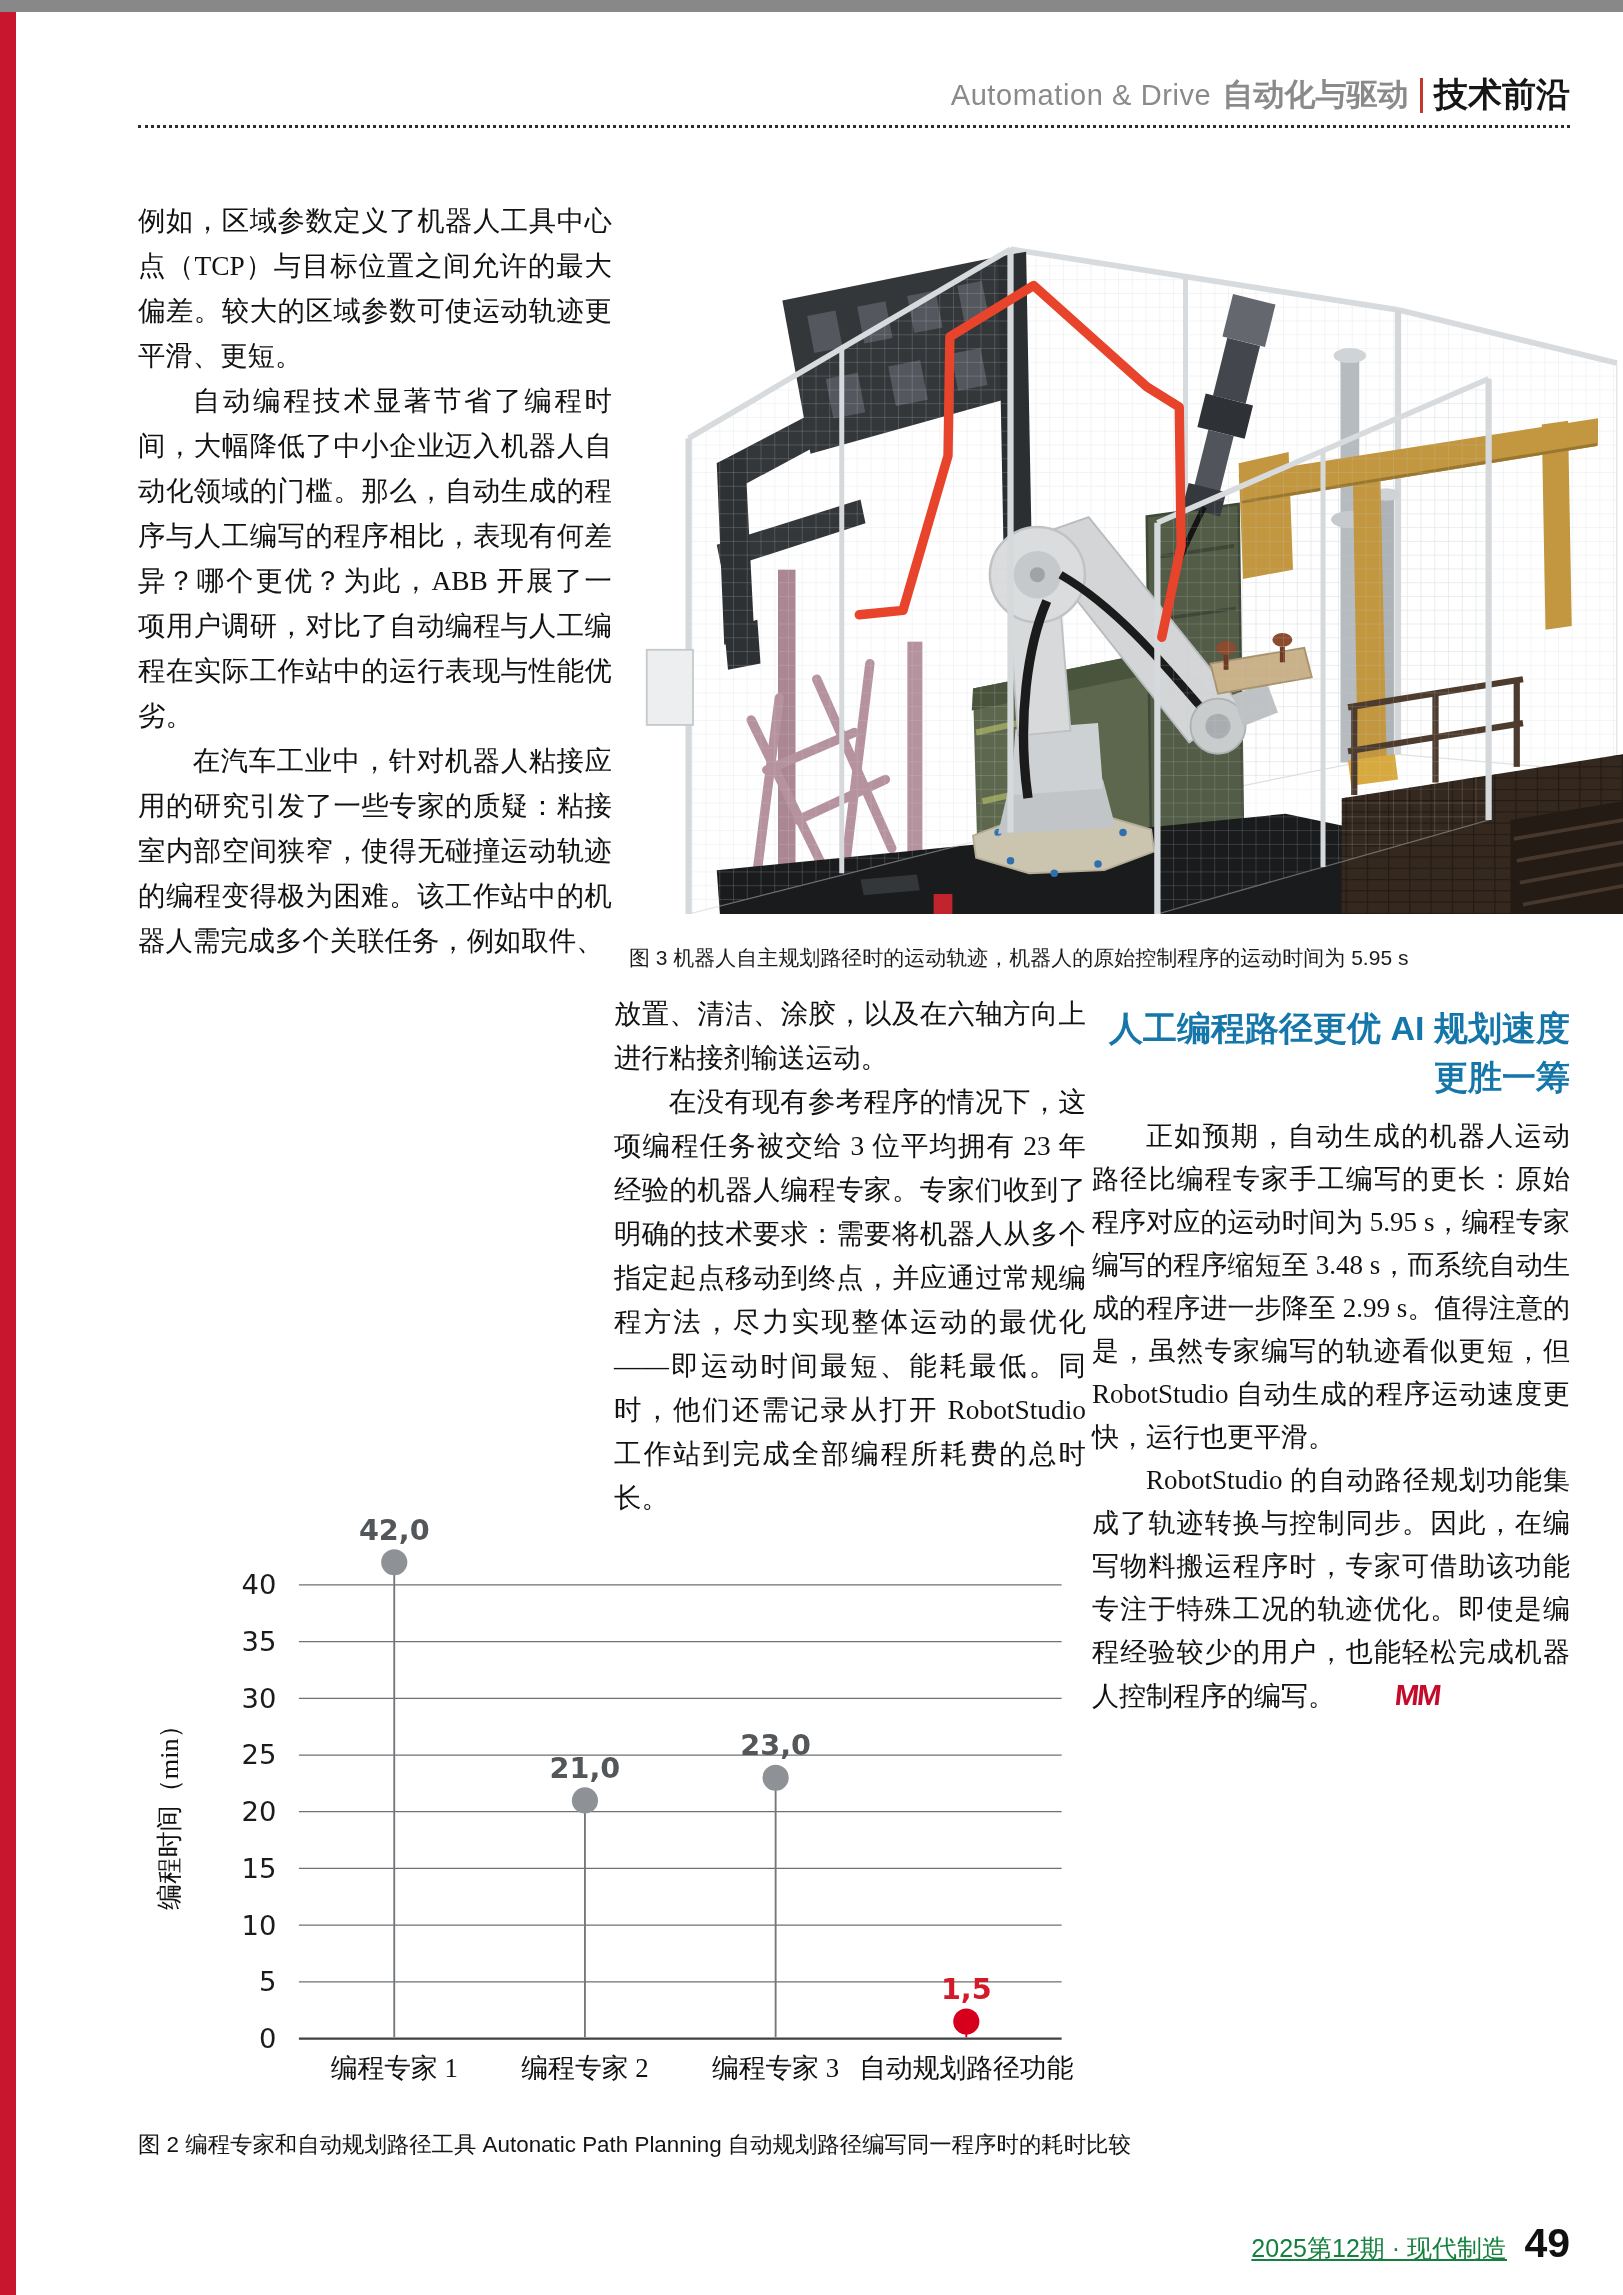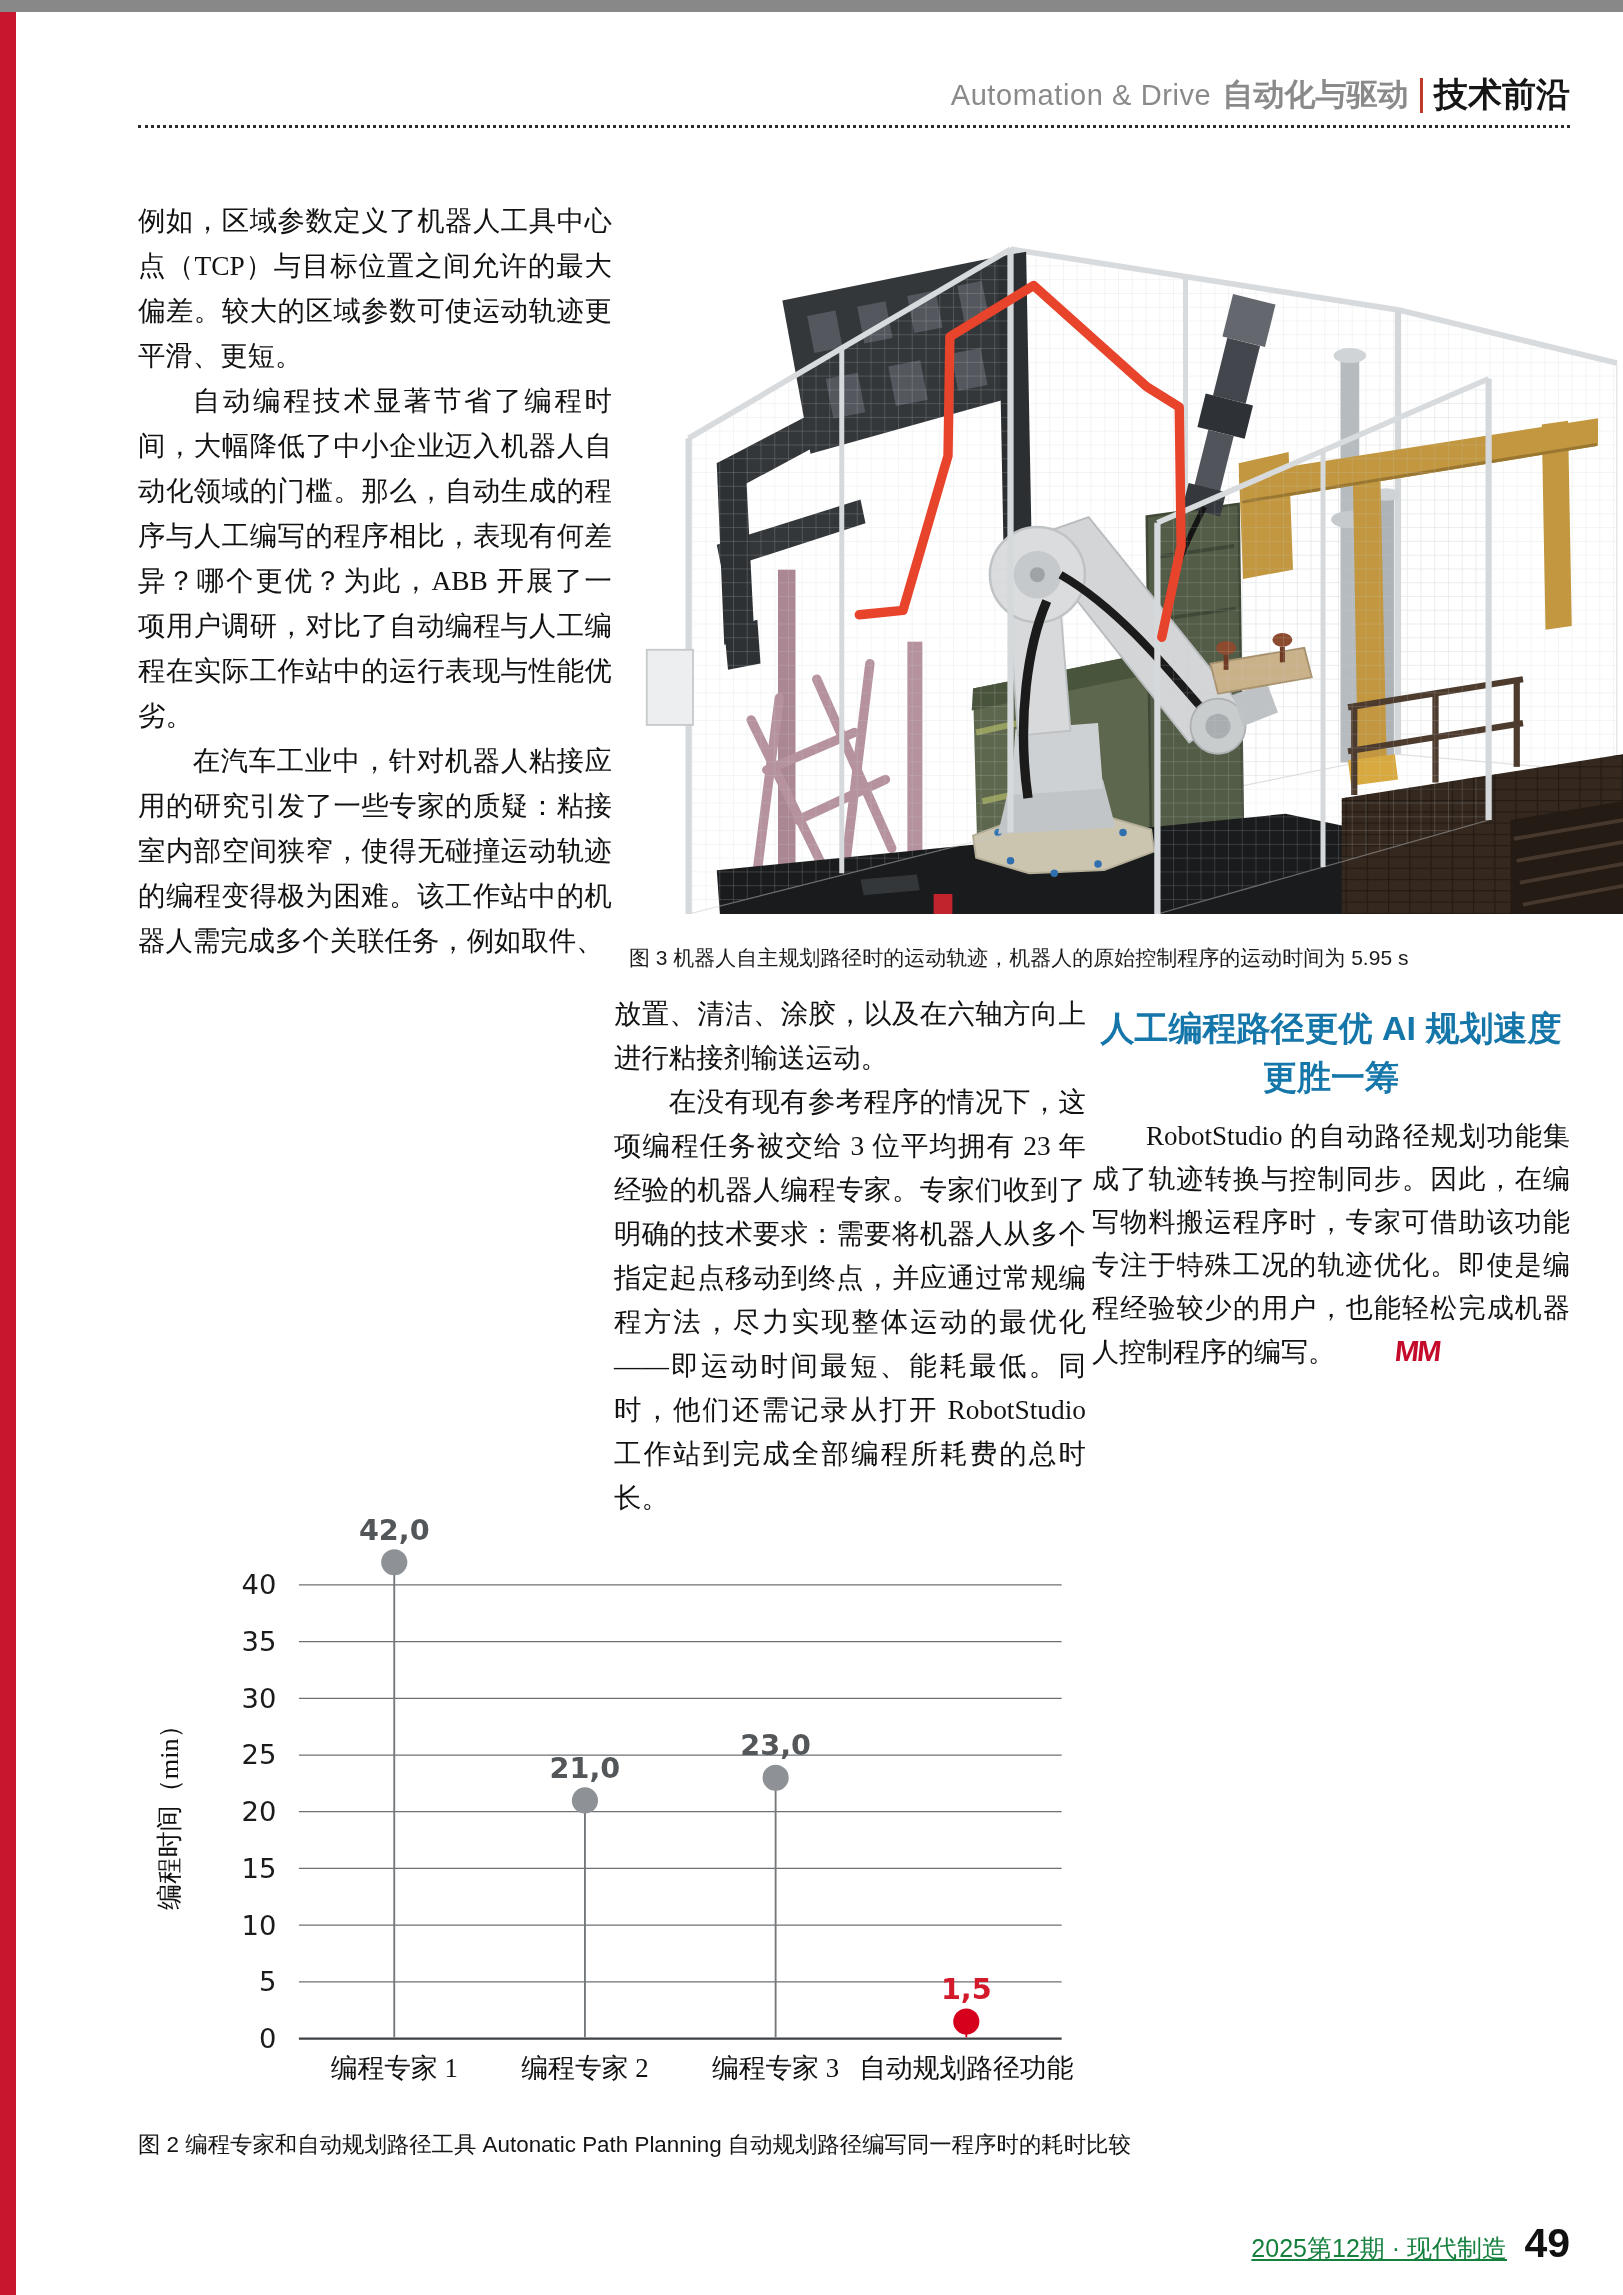--- a/index.html
+++ b/index.html
@@ -17,21 +17,21 @@
   .dotted-rule{position:absolute;left:138px;top:113px;width:1432px;border-top:3.1px dotted #2c2c2c;}
 
   
   .col{position:absolute;font-size:27.4px;line-height:45px;text-align:justify;color:#121212;}
   .col p{margin:0;}
   .indent{text-indent:2em;}
   .col-left{left:138px;top:187px;width:474px;}
   .col-mid{left:614px;top:980px;width:472px;line-height:44px;}
   .col-right{left:1092px;top:992px;width:478px;font-size:27px;line-height:43px;}
   .h2{font-family:"Liberation Sans","DejaVu Sans",sans-serif;font-weight:700;color:#1576a9;
-      font-size:34px;line-height:49px;text-align:center;text-indent:0;}
+      font-size:34px;line-height:49px;text-align:right;text-indent:0;}
   .h2-left{margin:18.7px 0 13.7px 0 !important;}
   .h2-right{margin:0 0 12.5px 0 !important;}
   .mm-logo{font-family:"Liberation Sans","DejaVu Sans",sans-serif;font-weight:900;
            color:#c40b2b;font-size:29px;letter-spacing:-1.9px;display:inline-block;
            transform:skewX(-6deg);margin-left:6.2px;}
 
   
   .fig3{position:absolute;left:623px;top:157px;width:1000px;height:745px;}
   .fig3-caption{position:absolute;left:629px;top:911px;width:984px;
       font-family:"Liberation Sans","DejaVu Sans",sans-serif;font-size:21px;color:#1c1c1c;white-space:nowrap;}
@@ -237,20 +237,21 @@
     <p class="indent">在汽车工业中，针对机器人粘接应用的研究引发了一些专家的质疑：粘接室内部空间狭窄，使得无碰撞运动轨迹的编程变得极为困难。该工作站中的机器人需完成多个关联任务，例如取件、</p>
   </div>
 
   <div class="col col-mid">
     <p>放置、清洁、涂胶，以及在六轴方向上进行粘接剂输送运动。</p>
     <p class="indent">在没有现有参考程序的情况下，这项编程任务被交给 3 位平均拥有 23 年经验的机器人编程专家。专家们收到了明确的技术要求：需要将机器人从多个指定起点移动到终点，并应通过常规编程方法，尽力实现整体运动的最优化——即运动时间最短、能耗最低。同时，他们还需记录从打开 RobotStudio 工作站到完成全部编程所耗费的总时长。</p>
   </div>
 
   <div class="col col-right">
     <p class="h2 h2-right">人工编程路径更优 AI 规划速度更胜一筹</p>
+    <p class="indent">正如预期，自动生成的机器人运动路径比编程专家手工编写的更长：原始程序对应的运动时间为 5.95 s，编程专家编写的程序缩短至 3.48 s，而系统自动生成的程序进一步降至 2.99 s。值得注意的是，虽然专家编写的轨迹看似更短，但 RobotStudio 自动生成的程序运动速度更快，运行也更平滑。</p>
     <p class="indent"><span>RobotStudio 的自动路径规划功能集成了轨迹转换与控制同步。因此，在编写物料搬运程序时，专家可借助该功能专注于特殊工况的轨迹优化。即使是编程经验较少的用户，也能轻松完成机器人控制程序的编写。</span><span class="mm-logo">MM</span></p>
   </div>
 
   <div class="chart-wrap">
     <svg id="chart-svg" viewBox="0 0 1500 950" width="935" height="592">
         <line x1="258" y1="845" x2="1482" y2="845" stroke="#3e4144" stroke-width="3.5"></line>
         <text x="222" y="860" text-anchor="end" class="tick">0</text>
         <line x1="258" y1="754" x2="1482" y2="754" stroke="#6d7174" stroke-width="2"></line>
         <text x="222" y="769" text-anchor="end" class="tick">5</text>
         <line x1="258" y1="663" x2="1482" y2="663" stroke="#6d7174" stroke-width="2"></line>

